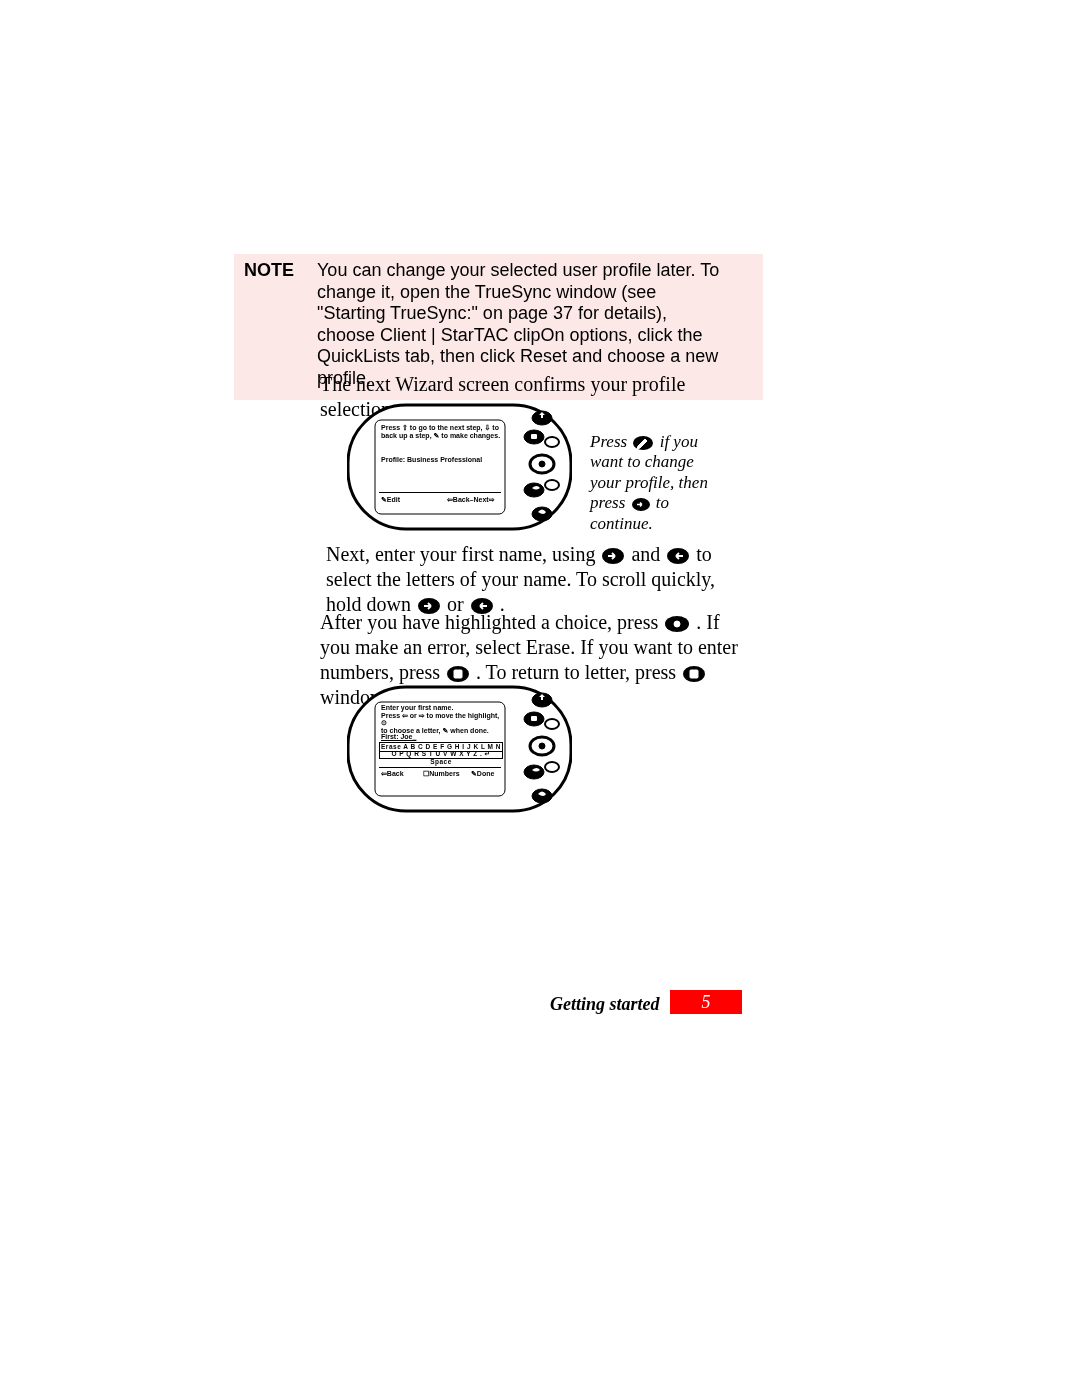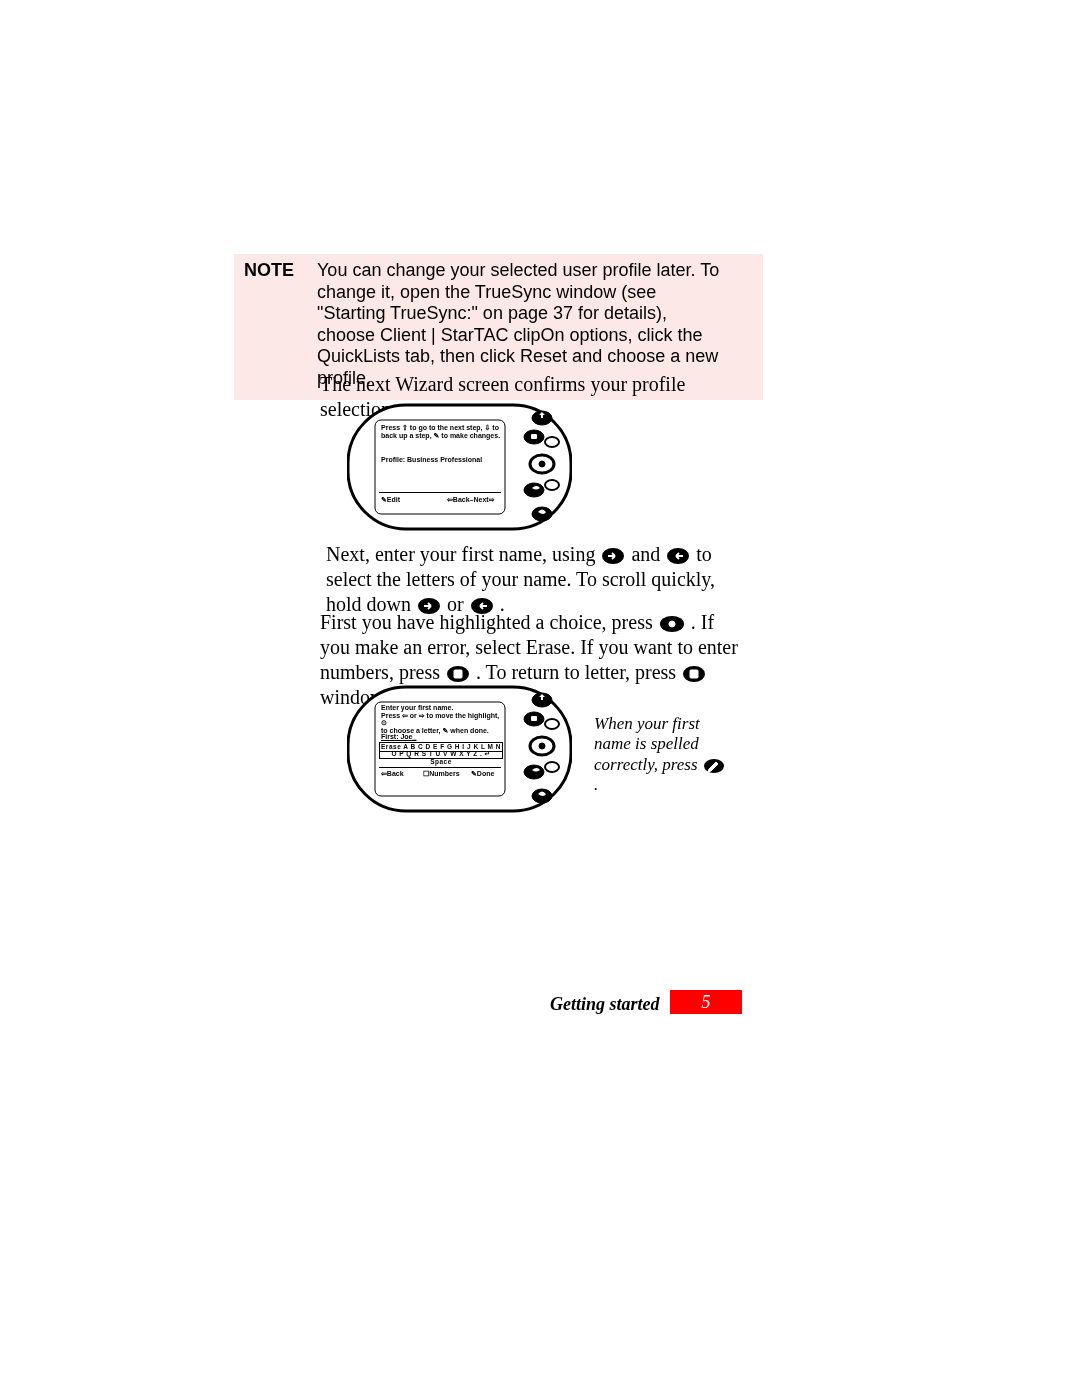--- a/index.html
+++ b/index.html
@@ -153,20 +153,35 @@
     <div class="screen-text" style="left:34px; top:22px; width:120px;">
       <span>Press ⇧ to go to the next step, ⇩ to</span><br>
       <span>back up a step, ✎ to make changes.</span>
     </div>
     <div class="screen-text" style="left:34px; top:54px;">Profile: Business Professional</div>
     <div class="screen-text" style="left:34px; top:94px;">✎Edit</div>
     <div class="screen-text" style="left:100px; top:94px;">⇦Back–Next⇨</div>
     <div style="position:absolute; left:32px; top:90px; width:122px; border-top:1px solid #000;"></div>
   </div>
 
+  <div class="caption" style="left:590px; top:432px; width:130px;">
+    <span>Press </span>
+    <span class="ico" style="width:20px;height:14px;">
+      <svg viewBox="0 0 20 14">
+          <path d="M5 10 l7 -7 l2 2 l-7 7 l-3 1 z"></path>
+        </svg>
+    </span>
+    <span> if you want to change your profile, then press </span>
+    <span class="ico" style="width:18px;height:13px; border-radius:50%;">
+      <svg viewBox="0 0 18 13">
+          <path d="M5 6.5 l5 0 m0 0 l-2 -2 m2 2 l-2 2" stroke-width="1.5" fill="none"></path>
+        </svg>
+    </span>
+    <span> to continue.</span>
+  </div>
 
   <div class="body-text" style="left:320px; top:542px; width:420px;margin-left:6px;">
     <span>Next, enter your first name, using </span>
     <span class="ico"><svg viewBox="0 0 22 16">
           <path d="M6 8 l7 0 m0 0 l-3 -3 m3 3 l-3 3" stroke-width="1.8" fill="none"></path>
         </svg></span>
     <span> and </span>
     <span class="ico"><svg viewBox="0 0 22 16">
           <path d="M16 8 l-7 0 m0 0 l3 -3 m-3 3 l3 3" stroke-width="1.8" fill="none"></path>
         </svg></span>
@@ -175,21 +190,21 @@
           <path d="M6 8 l7 0 m0 0 l-3 -3 m3 3 l-3 3" stroke-width="1.8" fill="none"></path>
         </svg></span>
     <span> or </span>
     <span class="ico"><svg viewBox="0 0 22 16">
           <path d="M16 8 l-7 0 m0 0 l3 -3 m-3 3 l3 3" stroke-width="1.8" fill="none"></path>
         </svg></span>
     <span>.</span>
   </div>
 
   <div class="body-text" style="left:320px; top:610px; width:420px;">
-    <span>First you have highlighted a choice, press </span>
+    <span>After you have highlighted a choice, press </span>
     <span class="ico" style="width:24px;height:16px;"><svg viewBox="0 0 24 16">
           <circle cx="12" cy="8" r="3"></circle>
         </svg></span>
     <span>. If you make an error, select Erase. If you want to enter numbers, press </span>
     <span class="ico"><svg viewBox="0 0 22 16">
           <rect x="7" y="4" width="8" height="8" rx="1"></rect>
         </svg></span>
     <span>. To return to letter, press </span>
     <span class="ico"><svg viewBox="0 0 22 16">
           <rect x="7" y="4" width="8" height="8" rx="1"></rect>
@@ -225,26 +240,17 @@
     </div>
     <div class="screen-text" style="left:34px; top:49px; text-decoration:underline;">First: Joe_</div>
     <div class="screen-box" style="left:32px; top:58px; width:122px; height:8px; line-height:8px;">Erase  A B C D E F G H I J K L M N</div>
     <div class="screen-box" style="left:32px; top:66px; width:122px; height:8px; line-height:8px; border-top:none;">O P Q R S T U V W X Y Z . ↵ Space</div>
     <div style="position:absolute; left:32px; top:83px; width:122px; border-top:1px solid #000;"></div>
     <div class="screen-text" style="left:34px; top:86px;">⇦Back</div>
     <div class="screen-text" style="left:76px; top:86px;">☐Numbers</div>
     <div class="screen-text" style="left:124px; top:86px;">✎Done</div>
   </div>
 
-  <div class="caption" style="left:594px; top:714px; width:135px;">
-    <span>When your first name is spelled correctly, press </span>
-    <span class="ico" style="width:20px;height:14px;">
-      <svg viewBox="0 0 20 14">
-          <path d="M5 10 l7 -7 l2 2 l-7 7 l-3 1 z"></path>
-        </svg>
-    </span>
-    <span>.</span>
-  </div>
 
   <div class="footer-title">Getting started</div>
   <div class="footer-pagebox">5</div>
 
 </div>
 
 </body></html>

